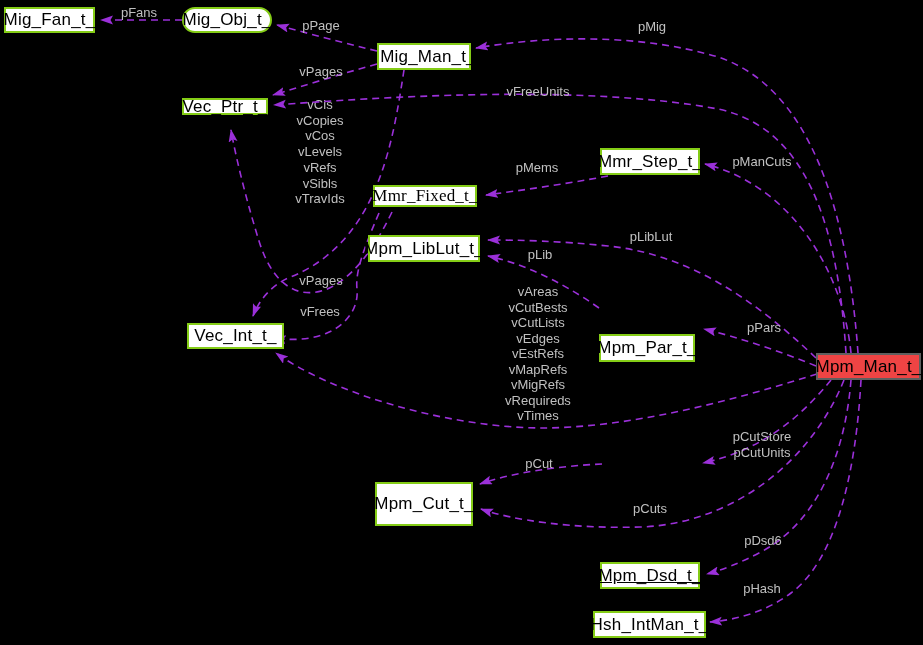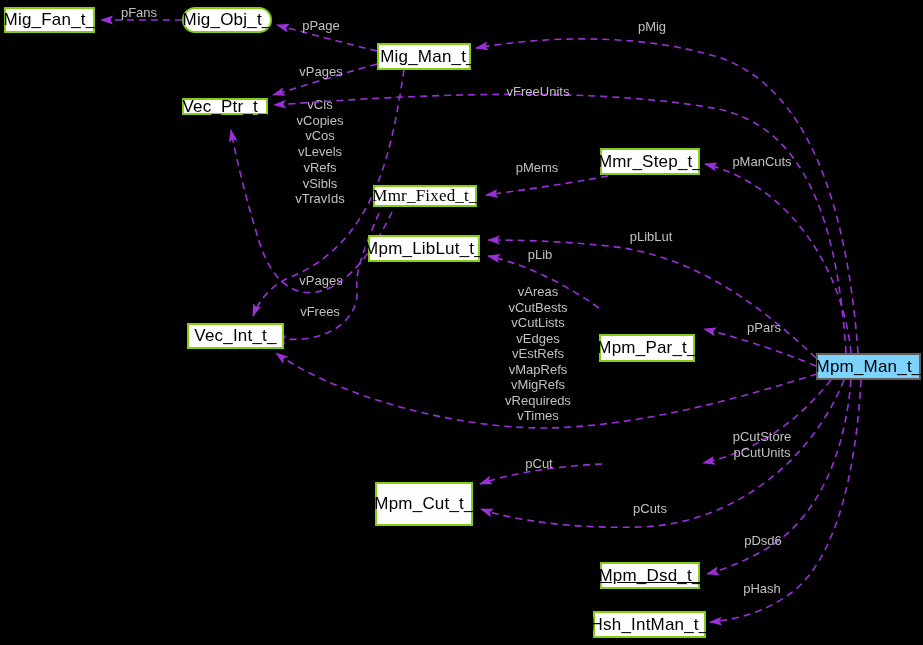--- a/index.html
+++ b/index.html
@@ -29,21 +29,21 @@
     color:#000;
     display:flex;
     align-items:center;
     justify-content:center;
     font-size:17px;
     letter-spacing:0.2px;
     white-space:nowrap;
     cursor:pointer;
   }
   .node.highlight{
-    background:#7dd3fc;
+    background:#ef4444;
     border-color:#5f5f5f;
   }
 </style>
 </head>
 <body>
 
 <div id="canvas" style="background: rgb(0, 0, 0);">
   <svg id="edge-layer" width="923" height="645" viewBox="0 0 923 645" xmlns="http://www.w3.org/2000/svg">
     <defs>
       <marker id="arrowhead" markerUnits="userSpaceOnUse" markerWidth="15" markerHeight="11" refX="12" refY="4.5" orient="auto">

